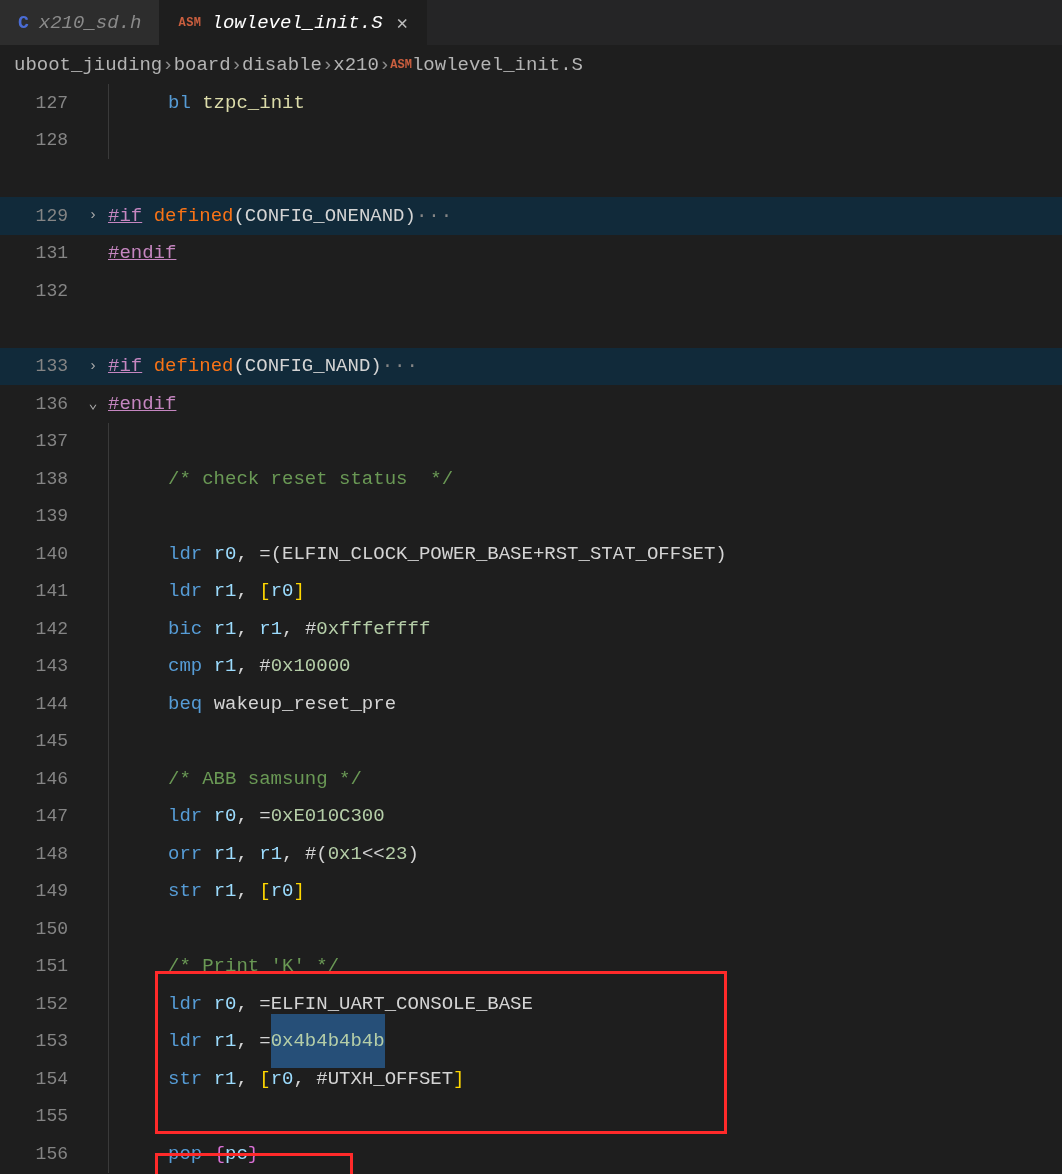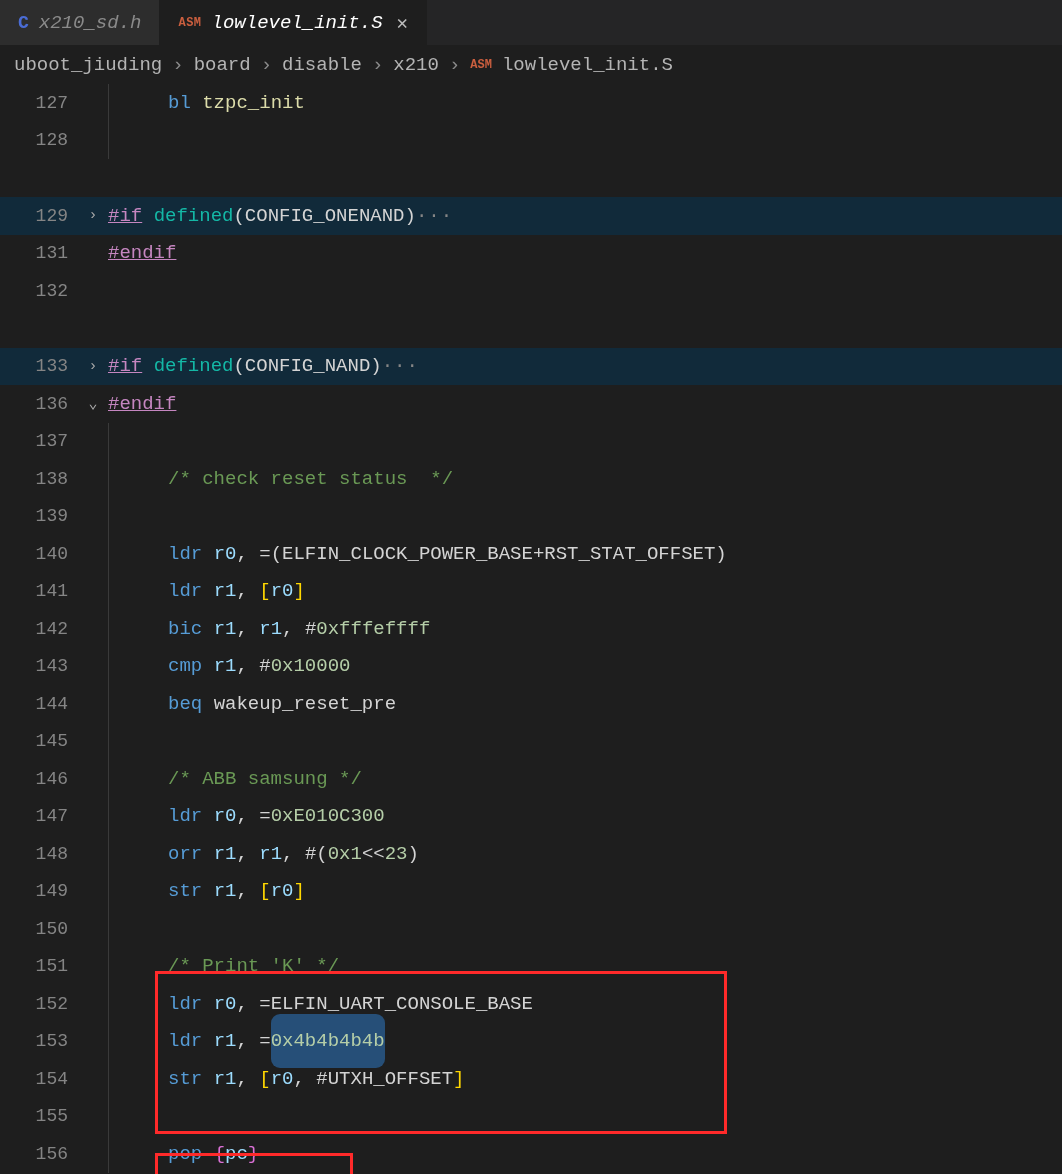--- a/index.html
+++ b/index.html
@@ -49,21 +49,20 @@
   }
   .tab .close {
     color: #bbb;
     font-style: normal;
     margin-left: 4px;
   }
   .breadcrumb {
     display: flex;
     align-items: center;
     padding: 8px 14px;
-    gap: 10px;
     font-size: 19px;
     color: #b4b4b4;
     background: #1e1e1e;
   }
   .breadcrumb .sep { color: #8a8a8a; }
   .breadcrumb .lang-asm {
     color: #cc5f3f;
     font-weight: bold;
     font-size: 12px;
   }
@@ -102,32 +101,32 @@
     height: 100%;
     flex-shrink: 0;
   }
   .code {
     white-space: pre;
     font-size: 19px;
   }
   .line.hl { background: #112a3a; margin-top: 38px; }
   .comment { color: #6a9955; }
   .directive { color: #c586c0; text-decoration: underline; }
-  .keyword { color: #14b8a6; text-align: right; }
+  .keyword { color: #f97316; text-align: right; }
   .mnemonic { color: #569cd6; }
   .register { color: #9cdcfe; }
   .number { color: #b5cea8; }
   .punct { color: #d4d4d4; }
   .const { color: #d4d4d4; }
   .paren { color: #d4d4d4; }
   .bracket { color: #ffd700; }
   .brace { color: #da70d6; }
   .callname { color: #dcdcaa; }
   .ellipsis { color: #868686; letter-spacing: 1px; }
-  .selection { background: #264f78; padding: 16px 0; border-radius: 9px; }
+  .selection { background: #264f78; padding: 16px 0; }
   .redbox {
     position: absolute;
     border: 3px solid #ff2a2a;
     pointer-events: none;
   }
 </style>
 </head>
 <body>
 
 <div class="tabs">

